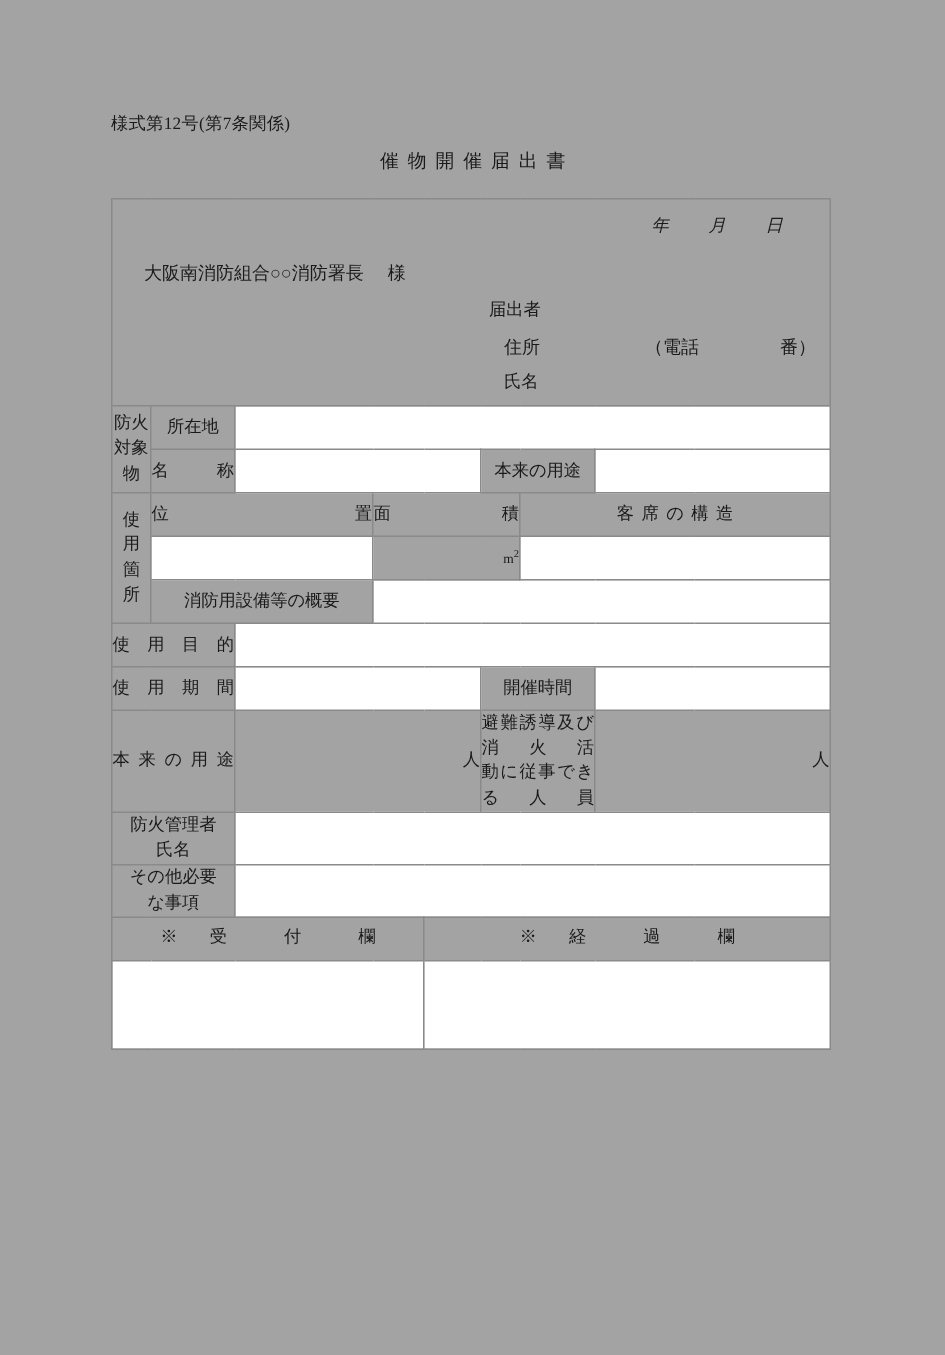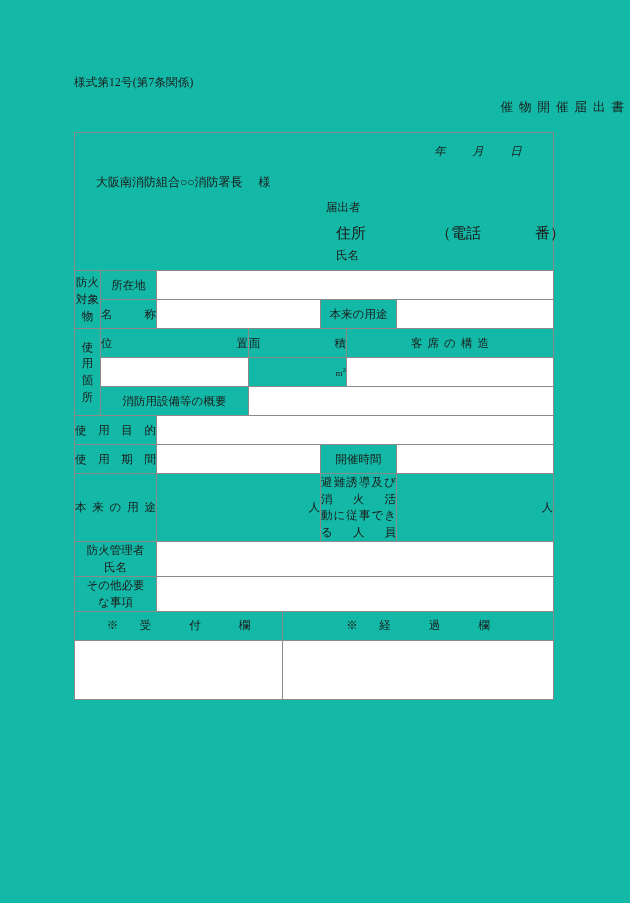--- a/index.html
+++ b/index.html
@@ -12,40 +12,40 @@
     height: 903px;
     position: relative;
     font-family: "Liberation Serif", "DejaVu Serif", serif;
     color: #1a1a1a;
     -webkit-font-smoothing: antialiased;
   }
 
   .page {
     position: absolute;
     inset: 0;
-    background: #14b8a6;
+    background: #a3a3a3;
   }
 
   
   .form-no {
     position: absolute;
     left: 74px;
     top: 75px;
     font-size: 11.5px;
     letter-spacing: 0.2px;
     white-space: nowrap;
   }
 
   
   .doc-title {
     position: absolute;
     left: 0;
     right: 0;
     top: 99px;
-    text-align: right;
+    text-align: center;
     font-size: 12.5px;
     letter-spacing: 6px;
     text-indent: 6px;
     white-space: nowrap;
   }
 
   
   .form-table {
     position: absolute;
     left: 74px;
@@ -91,21 +91,21 @@
     left: 251px;
     top: 66px;
     font-size: 11.5px;
     white-space: nowrap;
     text-align: center;
   }
   .hdr-addr {
     position: absolute;
     left: 261px;
     top: 90px;
-    font-size: 15px;
+    font-size: 12px;
     white-space: nowrap;
   }
   .hdr-addr .tel { display: inline-block; margin-left: 70px; }
   .hdr-addr .telno { display: inline-block; width: 54px; }
   .hdr-name {
     position: absolute;
     left: 261px;
     top: 114px;
     font-size: 11.5px;
     white-space: nowrap;

